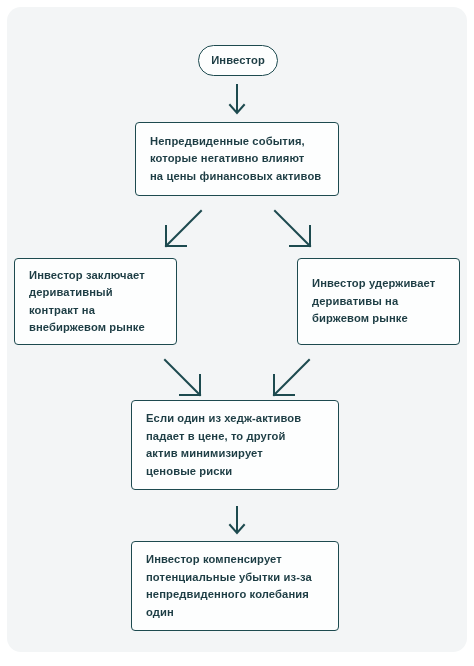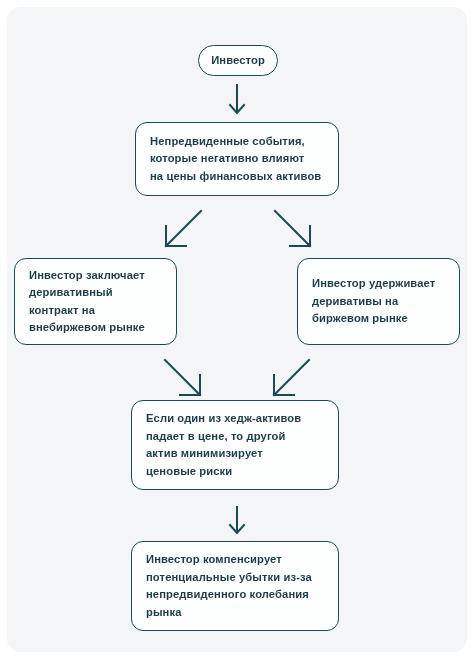--- a/index.html
+++ b/index.html
@@ -34,21 +34,21 @@
     left: 0;
     top: 0;
     width: 474px;
     height: 666px;
   }
   .node {
     position: absolute;
     box-sizing: border-box;
     background: #fdfefe;
     border: 1.6px solid #1d4a4f;
-    border-radius: 12px;
+    border-radius: 4px;
     color: #1d3d44;
     font-size: 11.2px;
     line-height: 17.5px;
     font-weight: 600;
     letter-spacing: 0.01em;
     display: flex;
     align-items: center;
     padding: 9px 13px 9px 14px;
     white-space: pre-line;
   }
@@ -153,16 +153,16 @@
     <div class="arrow a-down-2">
       <svg width="30" height="32" viewBox="0 0 30 32" aria-hidden="true">
         <line x1="15" y1="1" x2="15" y2="26"></line>
         <polyline points="8,19 15,27 22,19"></polyline>
       </svg>
     </div>
 
     <div class="node n-compensate">Инвестор компенсирует
 потенциальные убытки из-за
 непредвиденного колебания
-рынка</div>
+один</div>
 
   </div>
 </div>
 
 </body></html>

